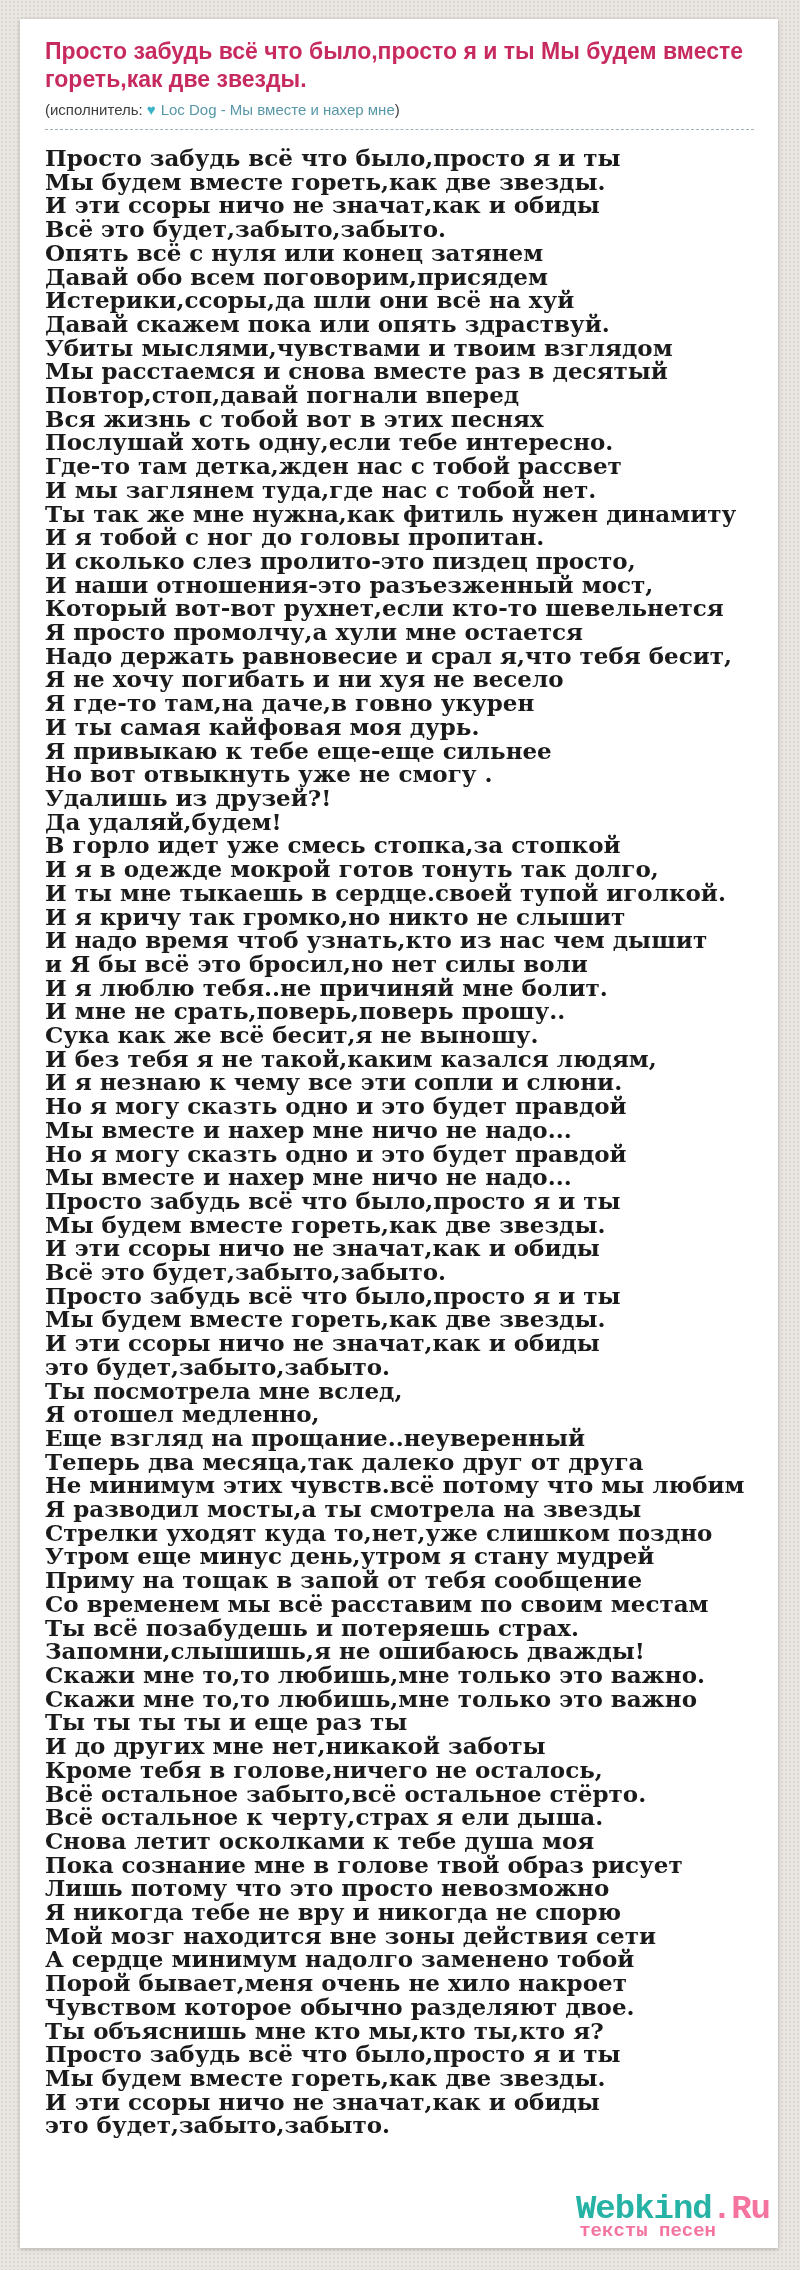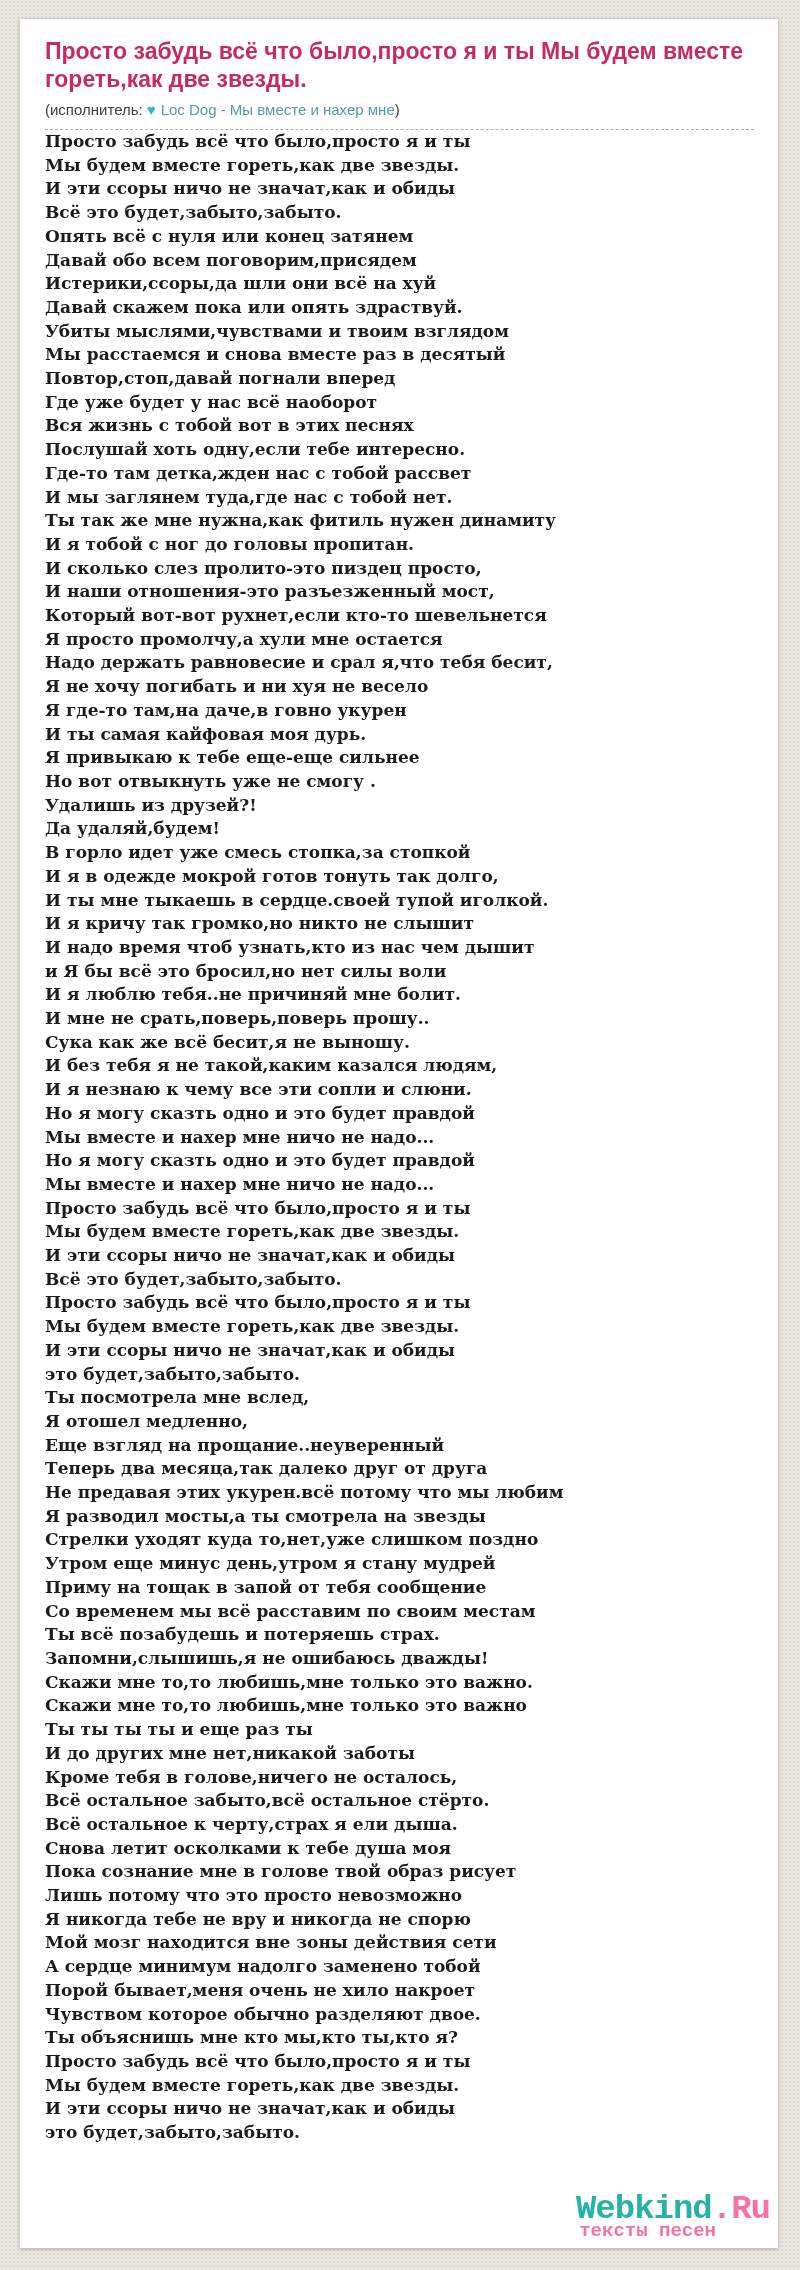--- a/index.html
+++ b/index.html
@@ -46,23 +46,24 @@
   .heart {
     color: #3fb4c8;
     margin: 0 5px 0 4px;
   }
   .artist-link {
     color: #5797a8;
     text-decoration: none;
     cursor: pointer;
   }
   .lyrics {
+    margin-top: 16px;
     font-family: "DejaVu Serif", serif;
     font-weight: bold;
-    font-size: 17px;
+    font-size: 23px;
     line-height: 23.7px;
     color: #1b1b1b;
   }
   .lyric-line {
     white-space: nowrap;
   }
   .logo {
     position: absolute;
     right: 8px;
     bottom: 6px;
@@ -102,21 +103,20 @@
       <div class="lyric-line">Мы будем вместе гореть,как две звезды.</div>
       <div class="lyric-line">И эти ссоры ничо не значат,как и обиды</div>
       <div class="lyric-line">Всё это будет,забыто,забыто.</div>
       <div class="lyric-line">Опять всё с нуля или конец затянем</div>
       <div class="lyric-line">Давай обо всем поговорим,присядем</div>
       <div class="lyric-line">Истерики,ссоры,да шли они всё на хуй</div>
       <div class="lyric-line">Давай скажем пока или опять здраствуй.</div>
       <div class="lyric-line">Убиты мыслями,чувствами и твоим взглядом</div>
       <div class="lyric-line">Мы расстаемся и снова вместе раз в десятый</div>
       <div class="lyric-line">Повтор,стоп,давай погнали вперед</div>
-      <div class="lyric-line">Где уже будет у нас всё наоборот</div>
       <div class="lyric-line">Вся жизнь с тобой вот в этих песнях</div>
       <div class="lyric-line">Послушай хоть одну,если тебе интересно.</div>
       <div class="lyric-line">Где-то там детка,жден нас с тобой рассвет</div>
       <div class="lyric-line">И мы заглянем туда,где нас с тобой нет.</div>
       <div class="lyric-line">Ты так же мне нужна,как фитиль нужен динамиту</div>
       <div class="lyric-line">И я тобой с ног до головы пропитан.</div>
       <div class="lyric-line">И сколько слез пролито-это пиздец просто,</div>
       <div class="lyric-line">И наши отношения-это разъезженный мост,</div>
       <div class="lyric-line">Который вот-вот рухнет,если кто-то шевельнется</div>
       <div class="lyric-line">Я просто промолчу,а хули мне остается</div>
@@ -148,21 +148,21 @@
       <div class="lyric-line">И эти ссоры ничо не значат,как и обиды</div>
       <div class="lyric-line">Всё это будет,забыто,забыто.</div>
       <div class="lyric-line">Просто забудь всё что было,просто я и ты</div>
       <div class="lyric-line">Мы будем вместе гореть,как две звезды.</div>
       <div class="lyric-line">И эти ссоры ничо не значат,как и обиды</div>
       <div class="lyric-line">это будет,забыто,забыто.</div>
       <div class="lyric-line">Ты посмотрела мне вслед,</div>
       <div class="lyric-line">Я отошел медленно,</div>
       <div class="lyric-line">Еще взгляд на прощание..неуверенный</div>
       <div class="lyric-line">Теперь два месяца,так далеко друг от друга</div>
-      <div class="lyric-line">Не предавая этих укурен.всё потому что мы любим</div>
+      <div class="lyric-line">Не минимум этих чувств.всё потому что мы любим</div>
       <div class="lyric-line">Я разводил мосты,а ты смотрела на звезды</div>
       <div class="lyric-line">Стрелки уходят куда то,нет,уже слишком поздно</div>
       <div class="lyric-line">Утром еще минус день,утром я стану мудрей</div>
       <div class="lyric-line">Приму на тощак в запой от тебя сообщение</div>
       <div class="lyric-line">Со временем мы всё расставим по своим местам</div>
       <div class="lyric-line">Ты всё позабудешь и потеряешь страх.</div>
       <div class="lyric-line">Запомни,слышишь,я не ошибаюсь дважды!</div>
       <div class="lyric-line">Скажи мне то,то любишь,мне только это важно.</div>
       <div class="lyric-line">Скажи мне то,то любишь,мне только это важно</div>
       <div class="lyric-line">Ты ты ты ты и еще раз ты</div>

